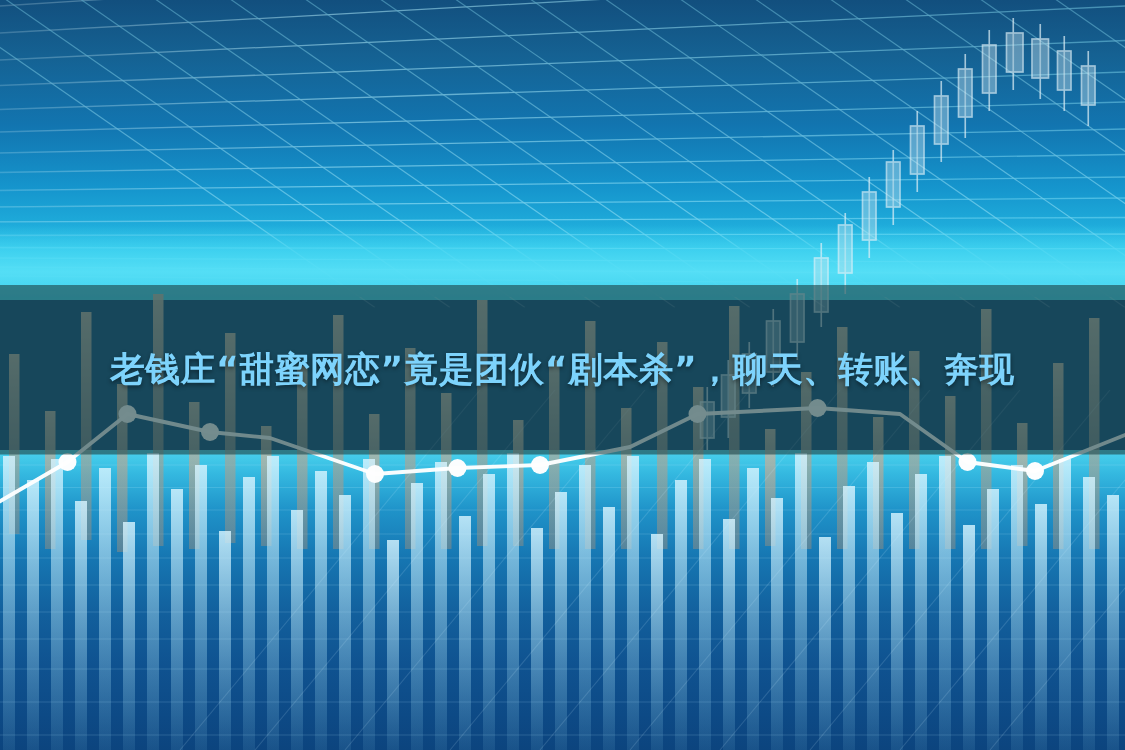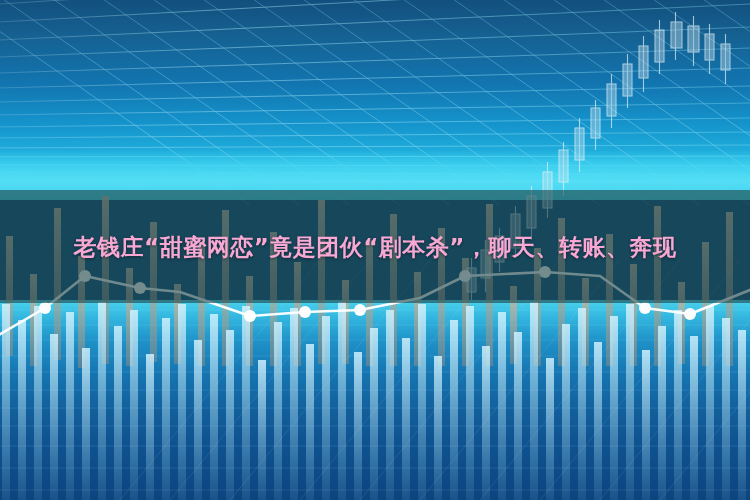--- a/index.html
+++ b/index.html
@@ -88,21 +88,21 @@
 
   
   .title-band{
     position:absolute;left:0;top:190px;width:750px;height:113px;
     background:rgba(30,70,72,.62);
     display:flex;flex-direction:column;
     align-items:center;justify-content:center;
     gap:2px;
   }
   .title-line{
-    color:#f9a8d4;
+    color:#7dd3fc;
     font-size:23px;
     font-weight:bold;
     letter-spacing:.5px;
     line-height:34px;
     text-align:center;
     white-space:nowrap;
     text-shadow:0 1px 3px rgba(0,0,0,.45);
   }
   .title-line.second{ }
 </style>

